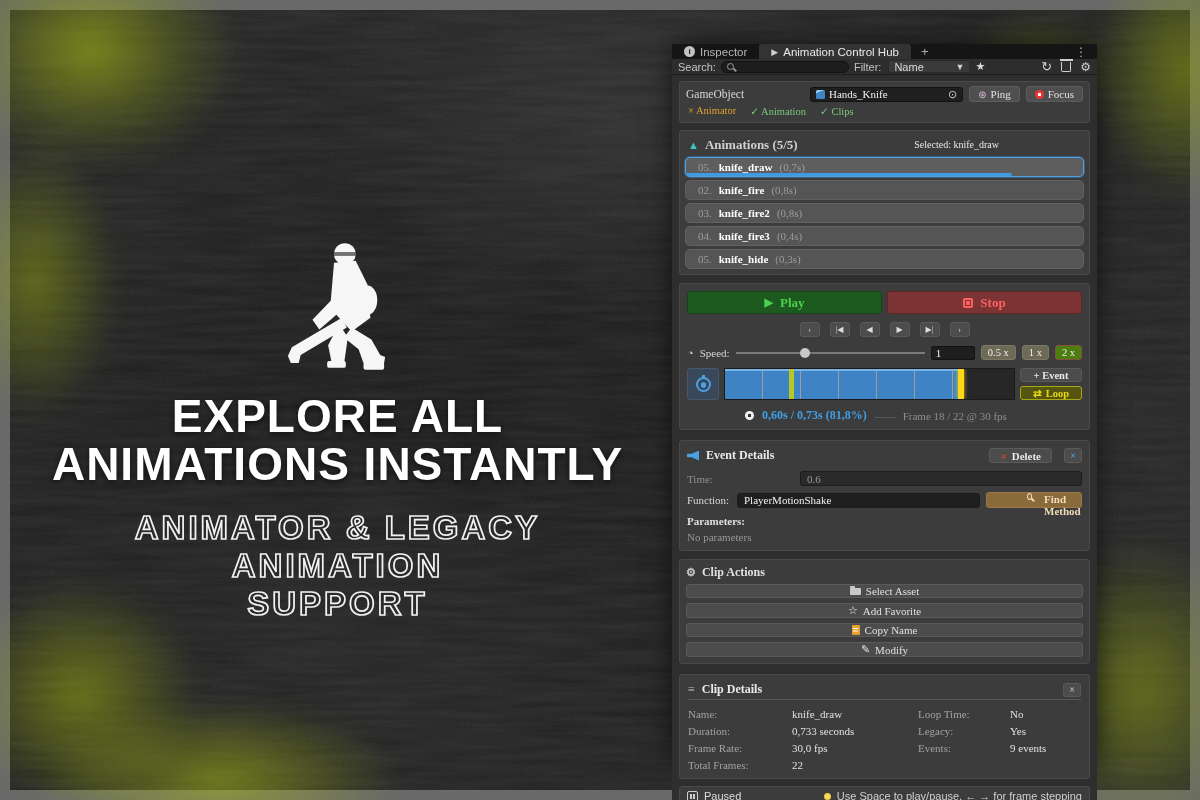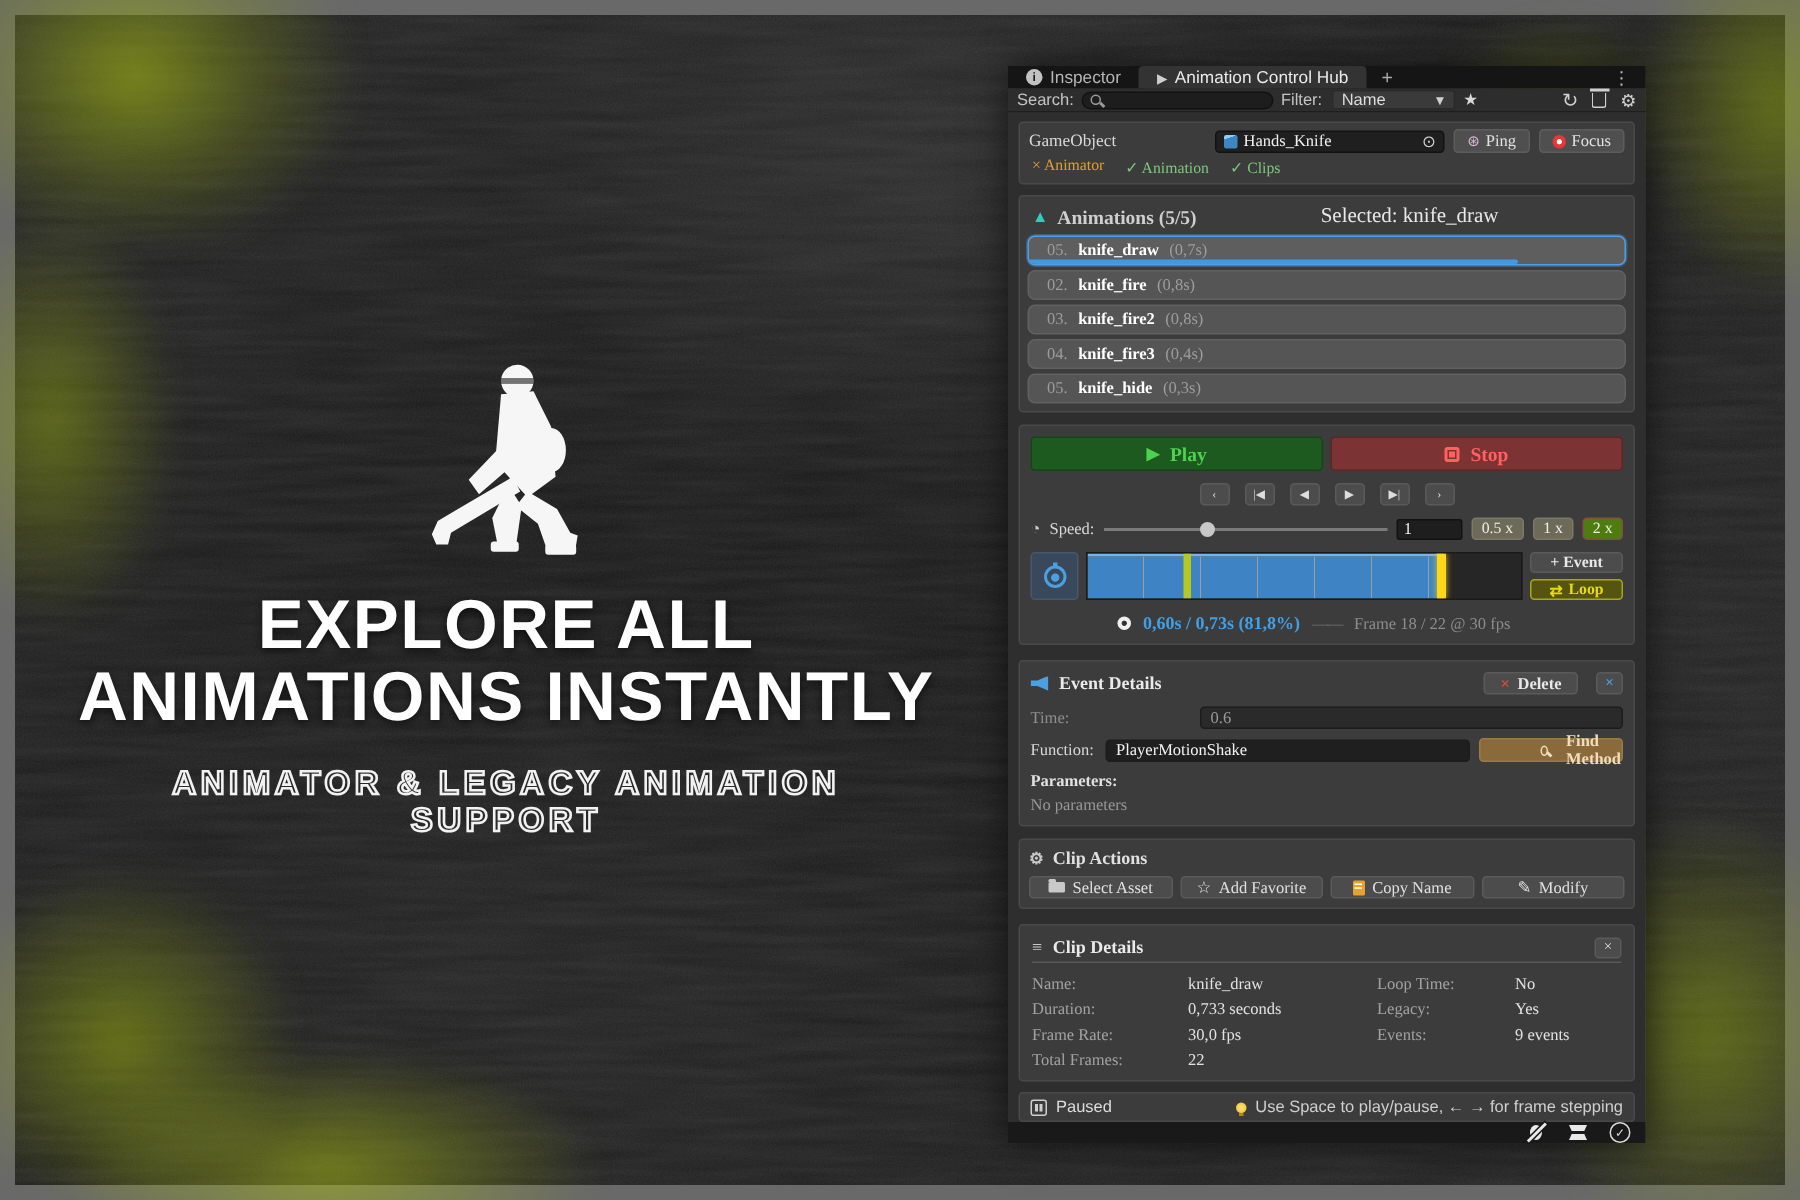--- a/index.html
+++ b/index.html
@@ -24,21 +24,21 @@
   .sm2 { left:-50px; top:140px; width:170px; height:280px; background:radial-gradient(closest-side, rgba(150,170,18,.5), transparent); }
   .sm3 { left:-40px; top:580px; width:240px; height:230px; background:radial-gradient(closest-side, rgba(155,175,15,.55), transparent); }
   .sm4 { left:40px; top:700px; width:360px; height:160px; background:radial-gradient(closest-side, rgba(170,190,20,.55), transparent); }
   .sm5 { left:1020px; top:540px; width:240px; height:300px; background:radial-gradient(closest-side, rgba(150,170,15,.5), transparent); }
   .sm6 { left:1090px; top:-60px; width:190px; height:260px; background:radial-gradient(closest-side, rgba(145,165,15,.55), transparent); }
   .sm7 { left:960px; top:10px; width:160px; height:120px; background:radial-gradient(closest-side, rgba(140,160,15,.35), transparent); }
 
   
   .hero { position:absolute; left:25px; top:393px; width:625px; text-align:center; z-index:6; }
   .hero-title { color:#fff; font-size:46px; font-weight:bold; line-height:1.04; letter-spacing:1px; text-shadow:0 2px 6px rgba(0,0,0,.6); }
-  .hero-sub { margin-top:20px; font-size:22px; font-weight:bold; line-height:1.15; letter-spacing:3px; color:transparent; -webkit-text-stroke:1.7px #f2f2f2; }
+  .hero-sub { margin-top:20px; font-size:33px; font-weight:bold; line-height:1.15; letter-spacing:3px; color:transparent; -webkit-text-stroke:1.7px #f2f2f2; }
   .soldier { position:absolute; left:283px; top:238px; z-index:6; opacity:.96; }
 
   
   .panel { position:absolute; left:672px; top:44px; width:425px; height:718px; z-index:10; display:flex; flex-direction:column; font-size:11px; color:#ddd; box-shadow:0 0 24px rgba(0,0,0,.6); }
 
   .tabbar { height:22px; background:#151515; display:flex; align-items:stretch; }
   .tab { display:flex; align-items:center; gap:5px; padding:0 12px; color:#b5b5b5; font-size:11.5px; }
   .tab.active { background:#333; color:#eaeaea; border-radius:3px 3px 0 0; }
   .tab-add { display:flex; align-items:center; padding:0 10px; color:#aaa; font-size:13px; }
   .tab-menu { margin-left:auto; display:flex; align-items:center; padding:0 10px; color:#bbb; font-size:12px; }
@@ -68,21 +68,21 @@
   .mini-btn { height:16px; background:#4f4f4f; border:1px solid #5c5c5c; border-radius:3px; display:flex; align-items:center; gap:4px; padding:0 8px; color:#e2e2e2; }
   .ping-ic { color:#d8b8d8; font-size:10px; }
   .focus-dot { width:9px; height:9px; border-radius:50%; background:radial-gradient(circle at 50% 50%, #fff 0 1.5px, #e83535 2px 4.5px); }
   .badges { display:flex; gap:14px; margin-top:3px; padding-left:2px; font-size:10.5px; }
   .badge-x { color:#e0a030; } .badge-ok { color:#7cc87c; }
 
   
   .sec-anim { padding:4px 5px 5px 5px; margin-bottom:8px; }
   .anim-head { display:flex; align-items:center; height:19px; padding:0 3px; }
   .anim-title { color:#cfcfcf; font-size:13px; font-weight:bold; margin-left:6px;text-align:right; }
-  .anim-sel { margin-left:auto; margin-right:82px; color:#e8e8e8; font-size:14px; }
+  .anim-sel { margin-left:auto; margin-right:82px; color:#e8e8e8; font-size:10px; }
   .teal-tri { color:#38c8c0; font-size:11px; }
   .anim-item { height:20px; margin-top:3px; background:#555; border:1px solid #616161; border-radius:5px; display:flex; align-items:center; gap:7px; padding:0 12px; position:relative; overflow:hidden; }
   .anim-item .idx { color:#9d9d9d; }
   .anim-item .nm { color:#fff; font-weight:bold; }
   .anim-item .dur { color:#9d9d9d; }
   .anim-item.selected { background:#5e5e5e; border:1px solid #4da0e8; box-shadow:0 0 0 1px rgba(77,160,232,.35); }
   .anim-prog { position:absolute; left:0; bottom:0; height:3px; background:#3f9ae0; border-radius:0 2px 2px 0; }
 
   
   .sec-play { padding:7px 7px 6px 7px; margin-bottom:10px; }
@@ -127,29 +127,29 @@
   .speaker { width:12px; height:10px; background:#4aa0e0; clip-path:polygon(0 32%, 38% 32%, 100% 0, 100% 100%, 38% 68%, 0 68%); }
   .del-btn { margin-left:auto; height:15px; background:#4c4c4c; border:1px solid #5a5a5a; border-radius:3px; display:flex; align-items:center; gap:5px; padding:0 10px; color:#e8e8e8; font-weight:bold; }
   .red-x { color:#e84a30; font-weight:bold; }
   .blue-x-btn { width:18px; height:15px; margin-left:5px; background:#4c4c4c; border:1px solid #5a5a5a; border-radius:3px; color:#4aa0e0; font-weight:bold; display:flex; align-items:center; justify-content:center; font-size:10px; }
   .fld-row { display:flex; align-items:center; margin-top:6px; gap:6px; }
   .dim-label { color:#8f8f8f; }
   .lab-time { width:107px; }
   .lab-fn { width:44px; color:#d8d8d8; }
   .txt-field { flex:1; height:15px; background:#2a2a2a; border:1px solid #1c1c1c; border-radius:3px; display:flex; align-items:center; padding:0 6px; color:#9a9a9a; }
   .txt-field.active { background:#1f1f1f; color:#f2f2f2; }
-  .find-btn { width:96px; height:16px; background:#8a6a3a; border:1px solid #9c7a47; border-radius:3px; color:#f2ddba; font-weight:bold; display:flex; align-items:center; justify-content:center; gap:12px;padding-left:40px; }
+  .find-btn { width:96px; height:16px; background:#8a6a3a; border:1px solid #9c7a47; border-radius:3px; color:#f2ddba; font-weight:bold; display:flex; justify-content:center; gap:12px;padding-left:40px; }
   .mag-tan { border-color:#f2ddba; } .mag-tan::after{ background:#f2ddba; }
   .param-label { margin-top:7px; font-weight:bold; color:#e0e0e0; }
   .param-val { margin-top:4px; color:#989898; }
 
   
   .sec-actions { padding:5px 6px 6px 6px; margin-bottom:10px; }
   .ca-head { display:flex; align-items:center; gap:6px; height:15px; color:#e0e0e0; font-weight:bold; font-size:12px; }
-  .ca-row { display:flex; gap:5px; margin-top:4px; }
+  .ca-row { display:flex; gap:5px; margin-top:4px;flex-direction:column; }
   .ca-btn { flex:1; height:15px; background:#4c4c4c; border:1px solid #5a5a5a; border-radius:3px; color:#e0e0e0; display:flex; align-items:center; justify-content:center; gap:5px; }
   .folder { width:11px; height:7px; background:#c9c9c9; border-radius:1px; position:relative; }
   .folder::before { content:""; position:absolute; top:-2px; left:0; width:5px; height:2px; background:#c9c9c9; border-radius:1px 1px 0 0; }
   .clip-ic { width:8px; height:10px; background:#e8a030; border-radius:1px; position:relative; }
   .clip-ic::after { content:""; position:absolute; left:1.5px; top:2.5px; width:5px; height:1.2px; background:#fff; box-shadow:0 2.5px 0 #fff; }
 
   
   .sec-details { padding:5px 8px 7px 8px; margin-bottom:7px; }
   .cd-head { display:flex; align-items:center; gap:7px; height:20px; border-bottom:1px solid #585858; }
   .cd-grid { display:grid; grid-template-columns:104px 126px 92px auto; row-gap:5px; margin-top:8px; font-size:11px; }

